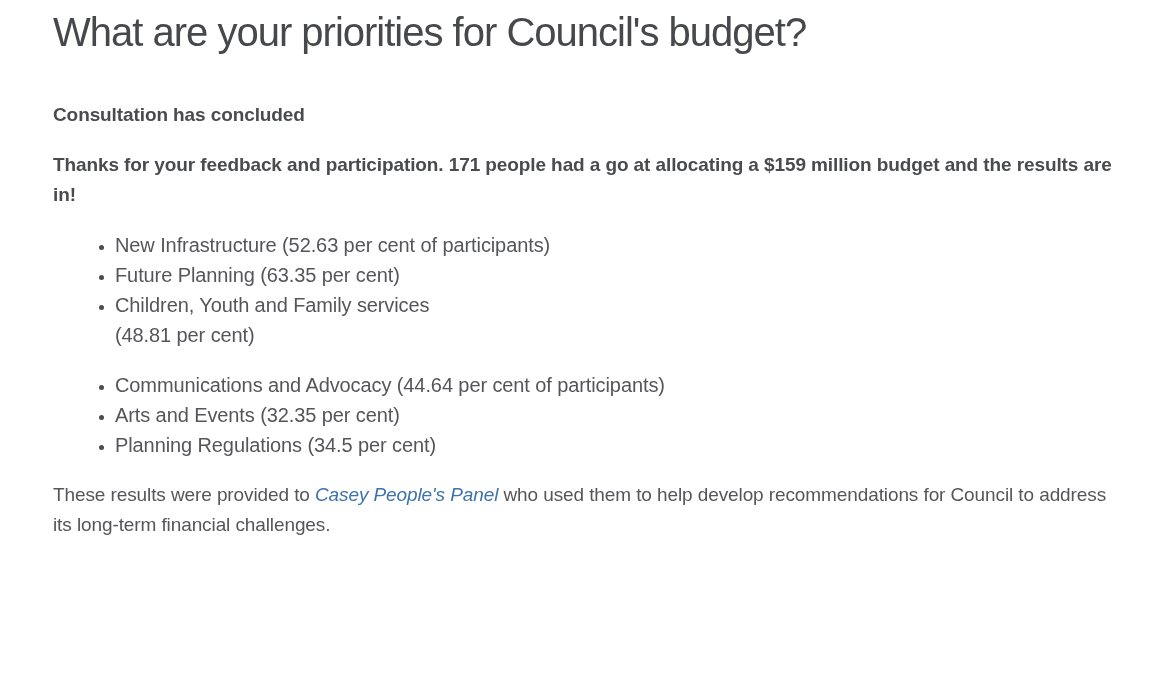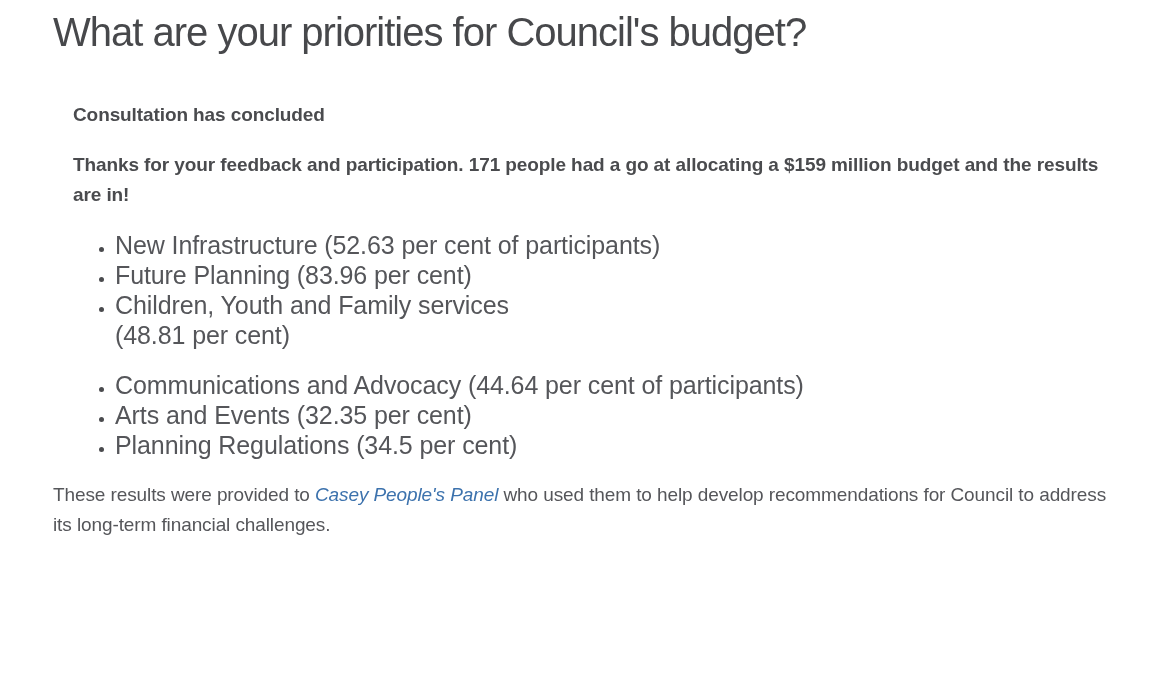--- a/index.html
+++ b/index.html
@@ -34,29 +34,28 @@
   p {
     font-size: 19px;
     line-height: 30px;
     color: var(--body-text);
     margin: 0 0 20px 0;
     letter-spacing: -0.1px;
   }
   p.bold {
     font-weight: 700;
     color: var(--bold-text);
-    margin-left: 20px;
   }
   ul.results-list {
     margin: 0 0 20px 0;
     padding: 0 0 0 62px;
     list-style: disc;
   }
   ul.results-list li {
-    font-size: 25px;
+    font-size: 20px;
     line-height: 30px;
     color: var(--body-text);
     letter-spacing: -0.1px;
     white-space: pre-line; 
   }
   ul.results-list li::marker {
     color: var(--bold-text);
     font-size: 15px;
   }
   a.inline-link {
@@ -74,21 +73,21 @@
   <h1 class="page-title">What are your priorities for Council's budget?</h1>
 
   <p class="bold">Consultation has concluded</p>
 
   <p class="bold">Thanks for your feedback and participation. 171 people had a go at allocating a $159 million budget and the results are in!</p>
 
 
 
   <ul class="results-list">
       <li>New Infrastructure (52.63 per cent of participants)</li>
-      <li>Future Planning (83.96 per cent)</li>
+      <li>Future Planning (63.35 per cent)</li>
       <li>Children, Youth and Family services
 (48.81 per cent)</li>
     </ul>
 
 
   <ul class="results-list">
       <li>Communications and Advocacy (44.64 per cent of participants)</li>
       <li>Arts and Events (32.35 per cent)</li>
       <li>Planning Regulations (34.5 per cent)</li>
     </ul>

